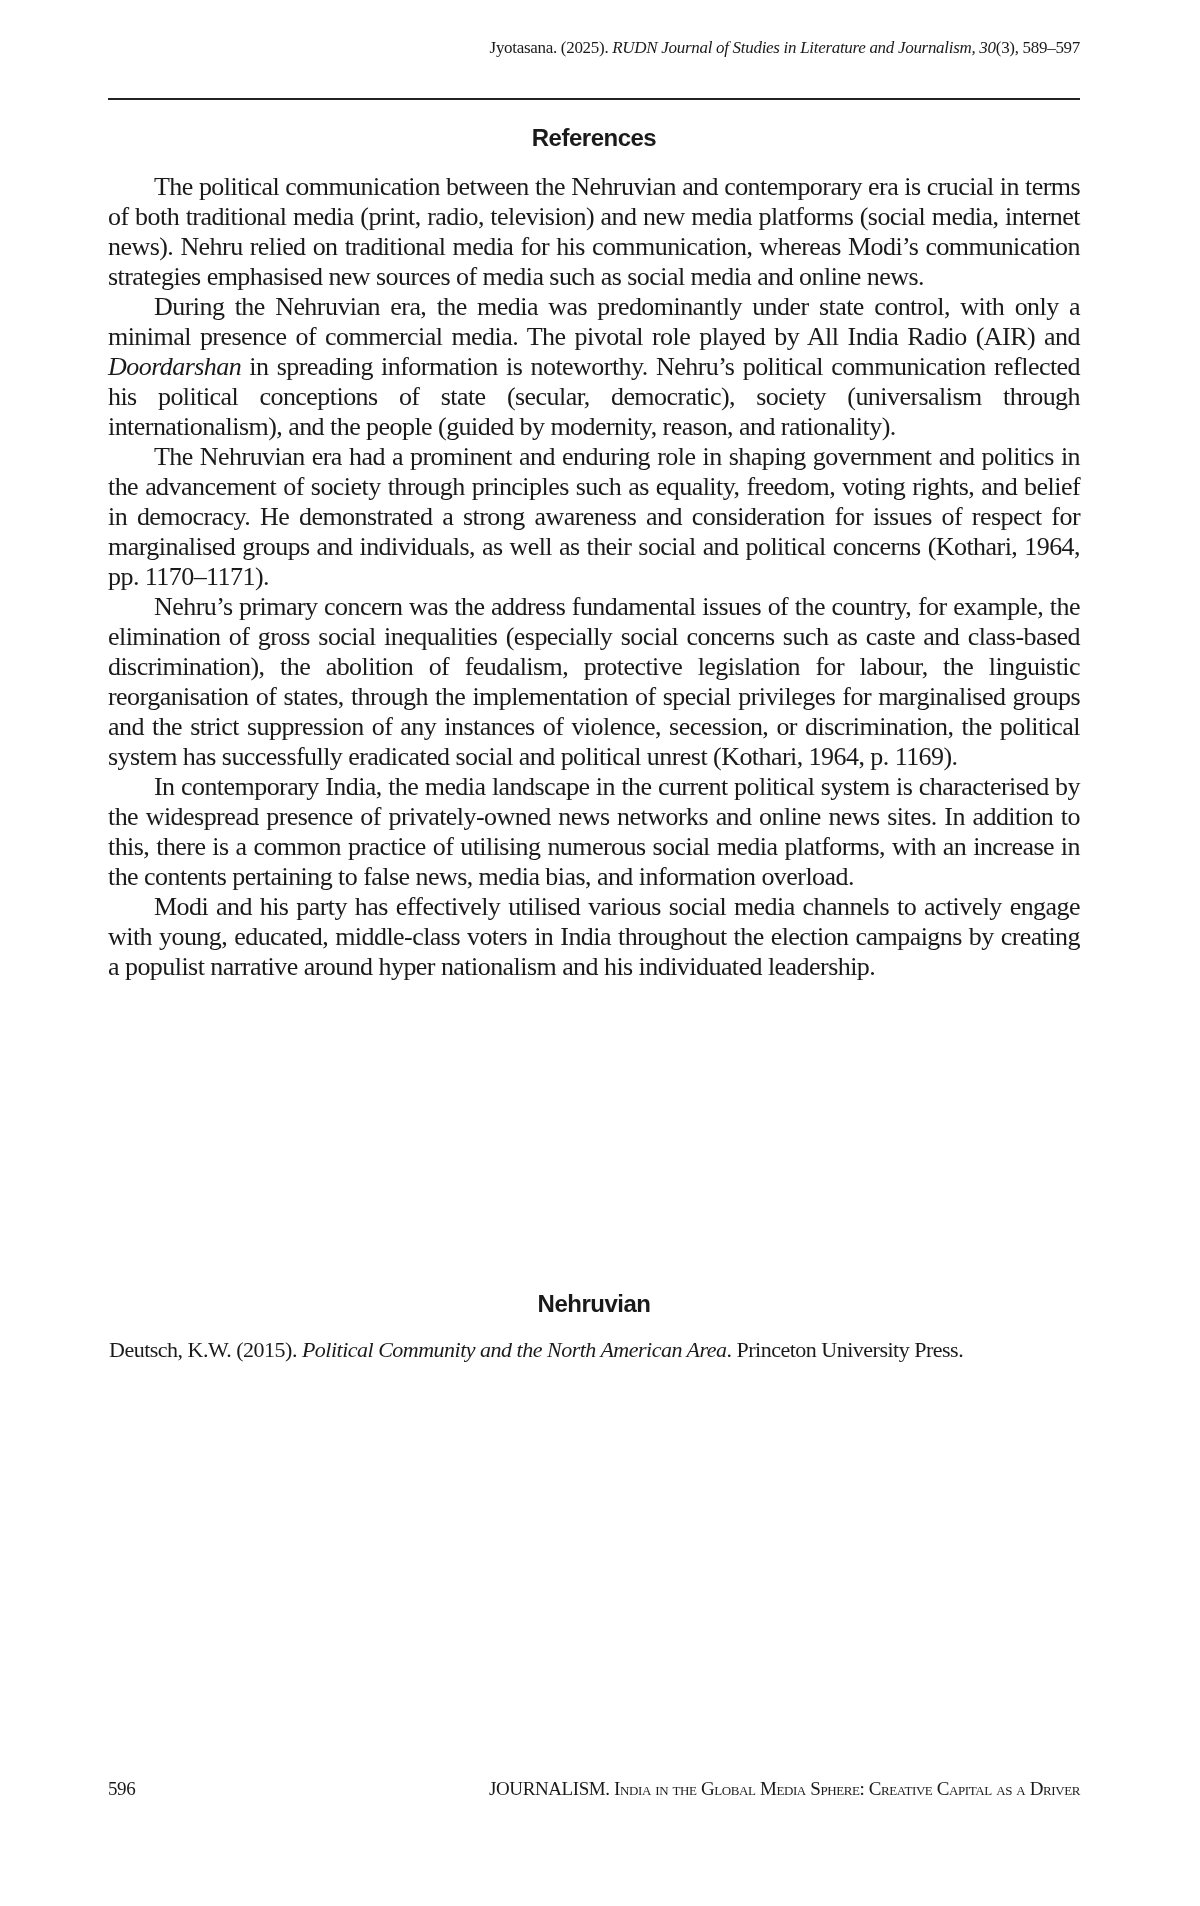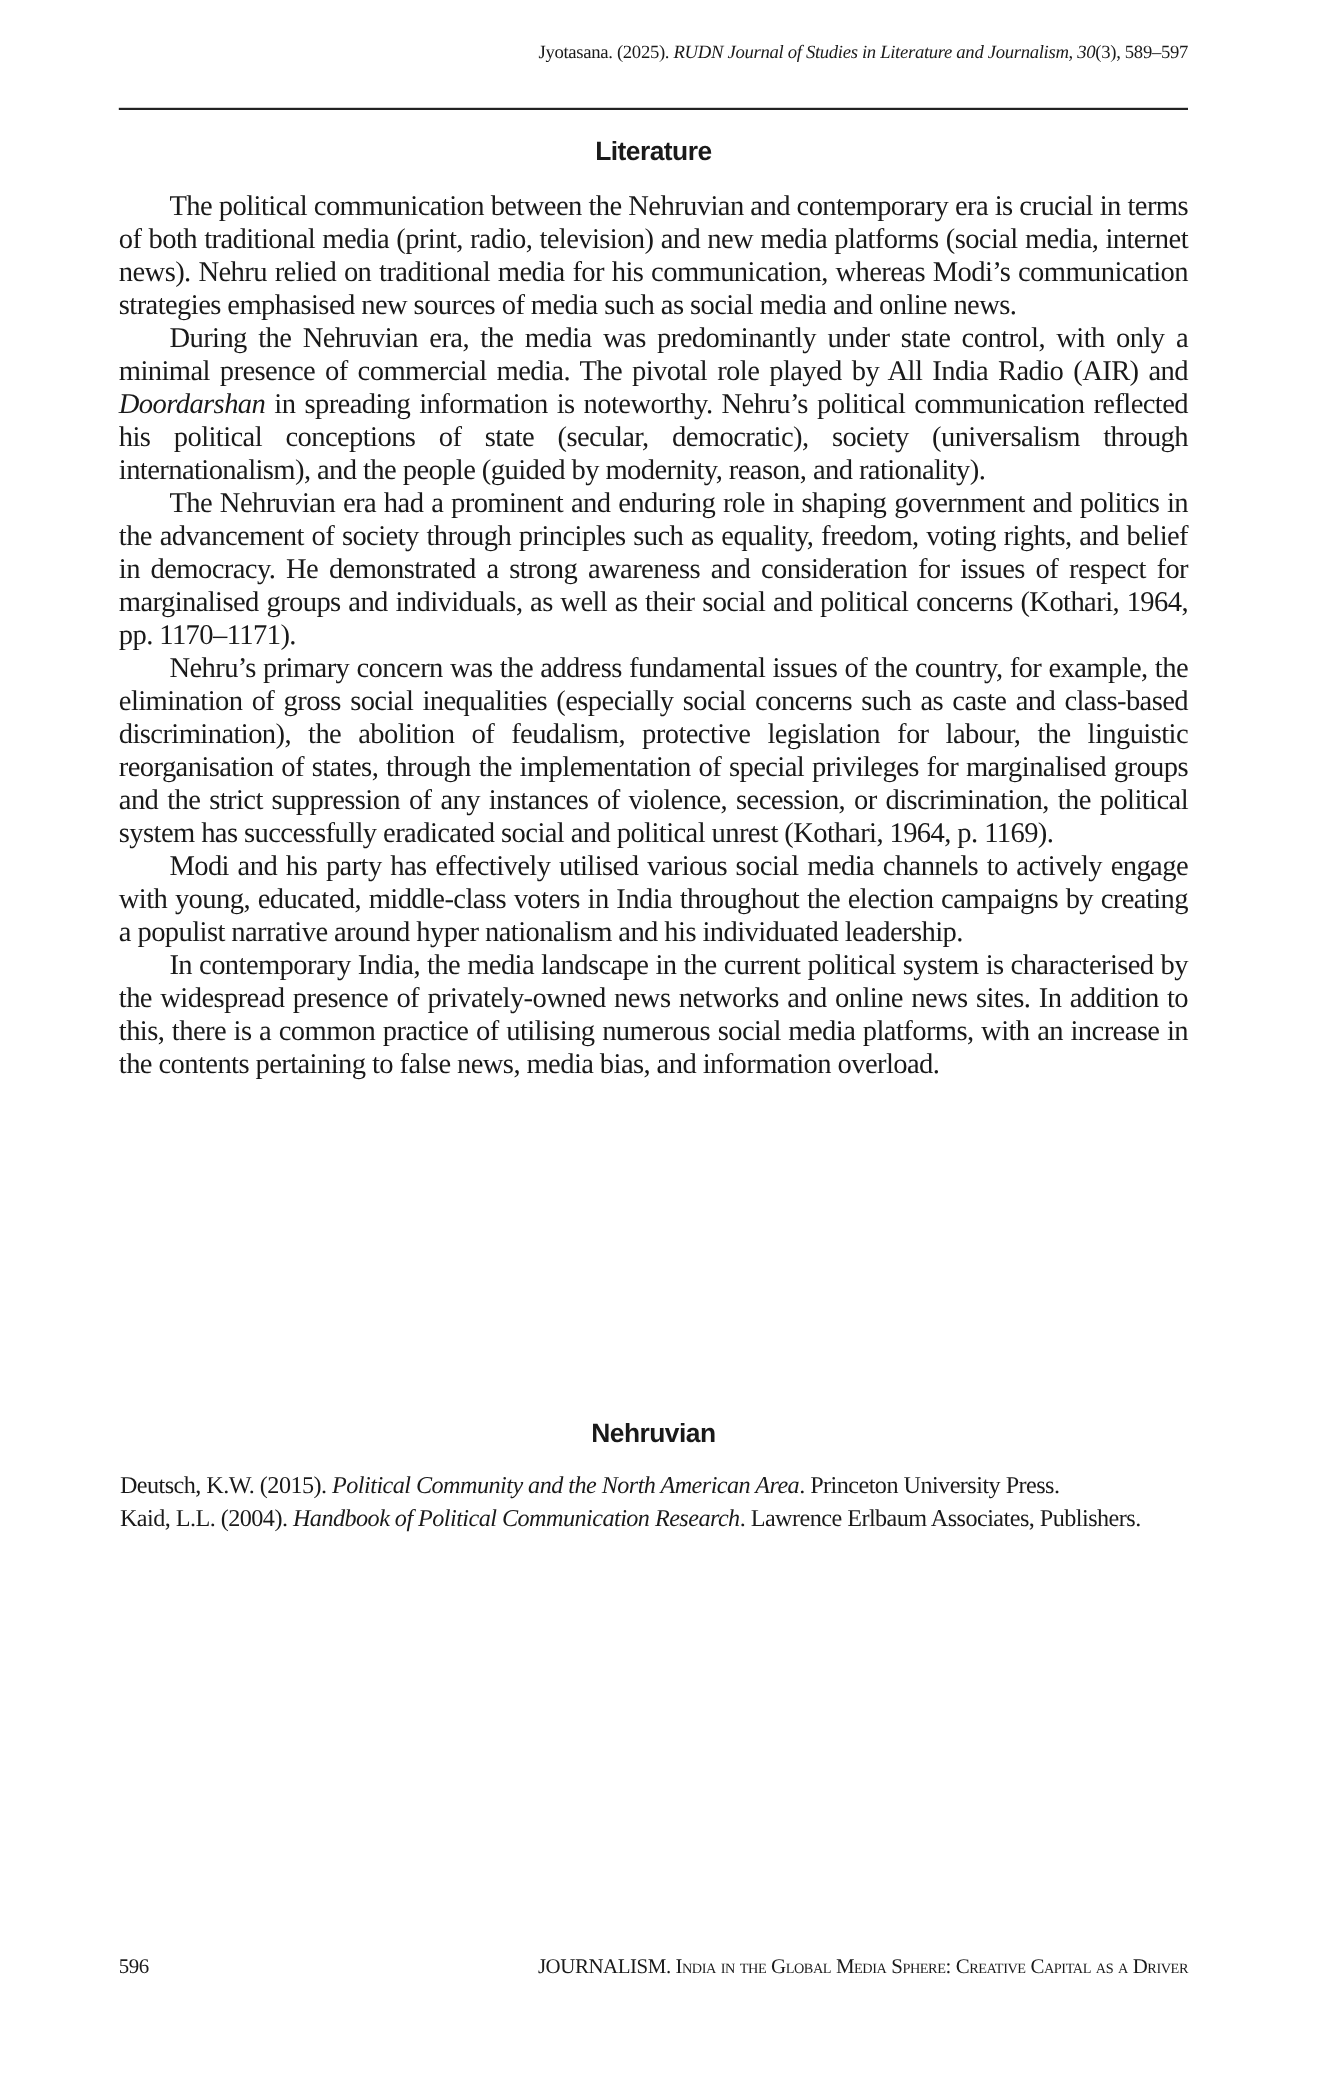--- a/index.html
+++ b/index.html
@@ -37,36 +37,35 @@
 </style>
 </head>
 <body>
 
 <div class="page">
 
   <div class="running-head"><span>Jyotasana. (2025). </span><i>RUDN Journal of Studies in Literature and Journalism, 30</i><span>(3), 589–597</span></div>
 
   <div class="rule"></div>
 
-  <div class="heading" style="top:124px;">Literature</div>
+  <div class="heading" style="top:124px;">References</div>
 
   <div class="body">
     <p>The political communication between the Nehruvian and contemporary era is crucial in terms of both traditional media (print, radio, television) and new media platforms (social media, internet news). Nehru relied on traditional media for his communication, whereas Modi’s communication strategies emphasised new sources of media such as social media and online news.</p>
     <p><span>During the Nehruvian era, the media was predominantly under state control, with only a minimal presence of commercial media. The pivotal role played by All India Radio (AIR) and </span><i>Doordarshan</i><span> in spreading information is noteworthy. Nehru’s political communication reflected his political conceptions of state (secular, democratic), society (universalism through internationalism), and the people (guided by modernity, reason, and rationality).</span></p>
     <p>The Nehruvian era had a prominent and enduring role in shaping government and politics in the advancement of society through principles such as equality, freedom, voting rights, and belief in democracy. He demonstrated a strong awareness and consideration for issues of respect for marginalised groups and individuals, as well as their social and political concerns (Kothari, 1964, pp. 1170–1171).</p>
     <p>Nehru’s primary concern was the address fundamental issues of the country, for example, the elimination of gross social inequalities (especially social concerns such as caste and class-based discrimination), the abolition of feudalism, protective legislation for labour, the linguistic reorganisation of states, through the implementation of special privileges for marginalised groups and the strict suppression of any instances of violence, secession, or discrimination, the political system has successfully eradicated social and political unrest (Kothari, 1964, p. 1169).</p>
+    <p>In contemporary India, the media landscape in the current political system is characterised by the widespread presence of privately-owned news networks and online news sites. In addition to this, there is a common practice of utilising numerous social media platforms, with an increase in the contents pertaining to false news, media bias, and information overload.</p>
     <p>Modi and his party has effectively utilised various social media channels to actively engage with young, educated, middle-class voters in India throughout the election campaigns by creating a populist narrative around hyper nationalism and his individuated leadership.</p>
-    <p>In contemporary India, the media landscape in the current political system is characterised by the widespread presence of privately-owned news networks and online news sites. In addition to this, there is a common practice of utilising numerous social media platforms, with an increase in the contents pertaining to false news, media bias, and information overload.</p>
   </div>
 
   <div class="heading" style="top:1290px;">Nehruvian</div>
 
   <div class="refs">
     <p><span>Deutsch, K.W. (2015). </span><i>Political Community and the North American Area</i><span>. Princeton University Press.</span></p>
-    <p><span>Kaid, L.L. (2004). </span><i>Handbook of Political Communication Research</i><span>. Lawrence Erlbaum Associates, Publishers.</span></p>
   </div>
 
   <div class="footer">
     <span class="page-num">596</span>
     <span class="section-title">JOURNALISM. India in the Global Media Sphere: Creative Capital as a Driver</span>
   </div>
 
 </div>
 
 </body></html>

